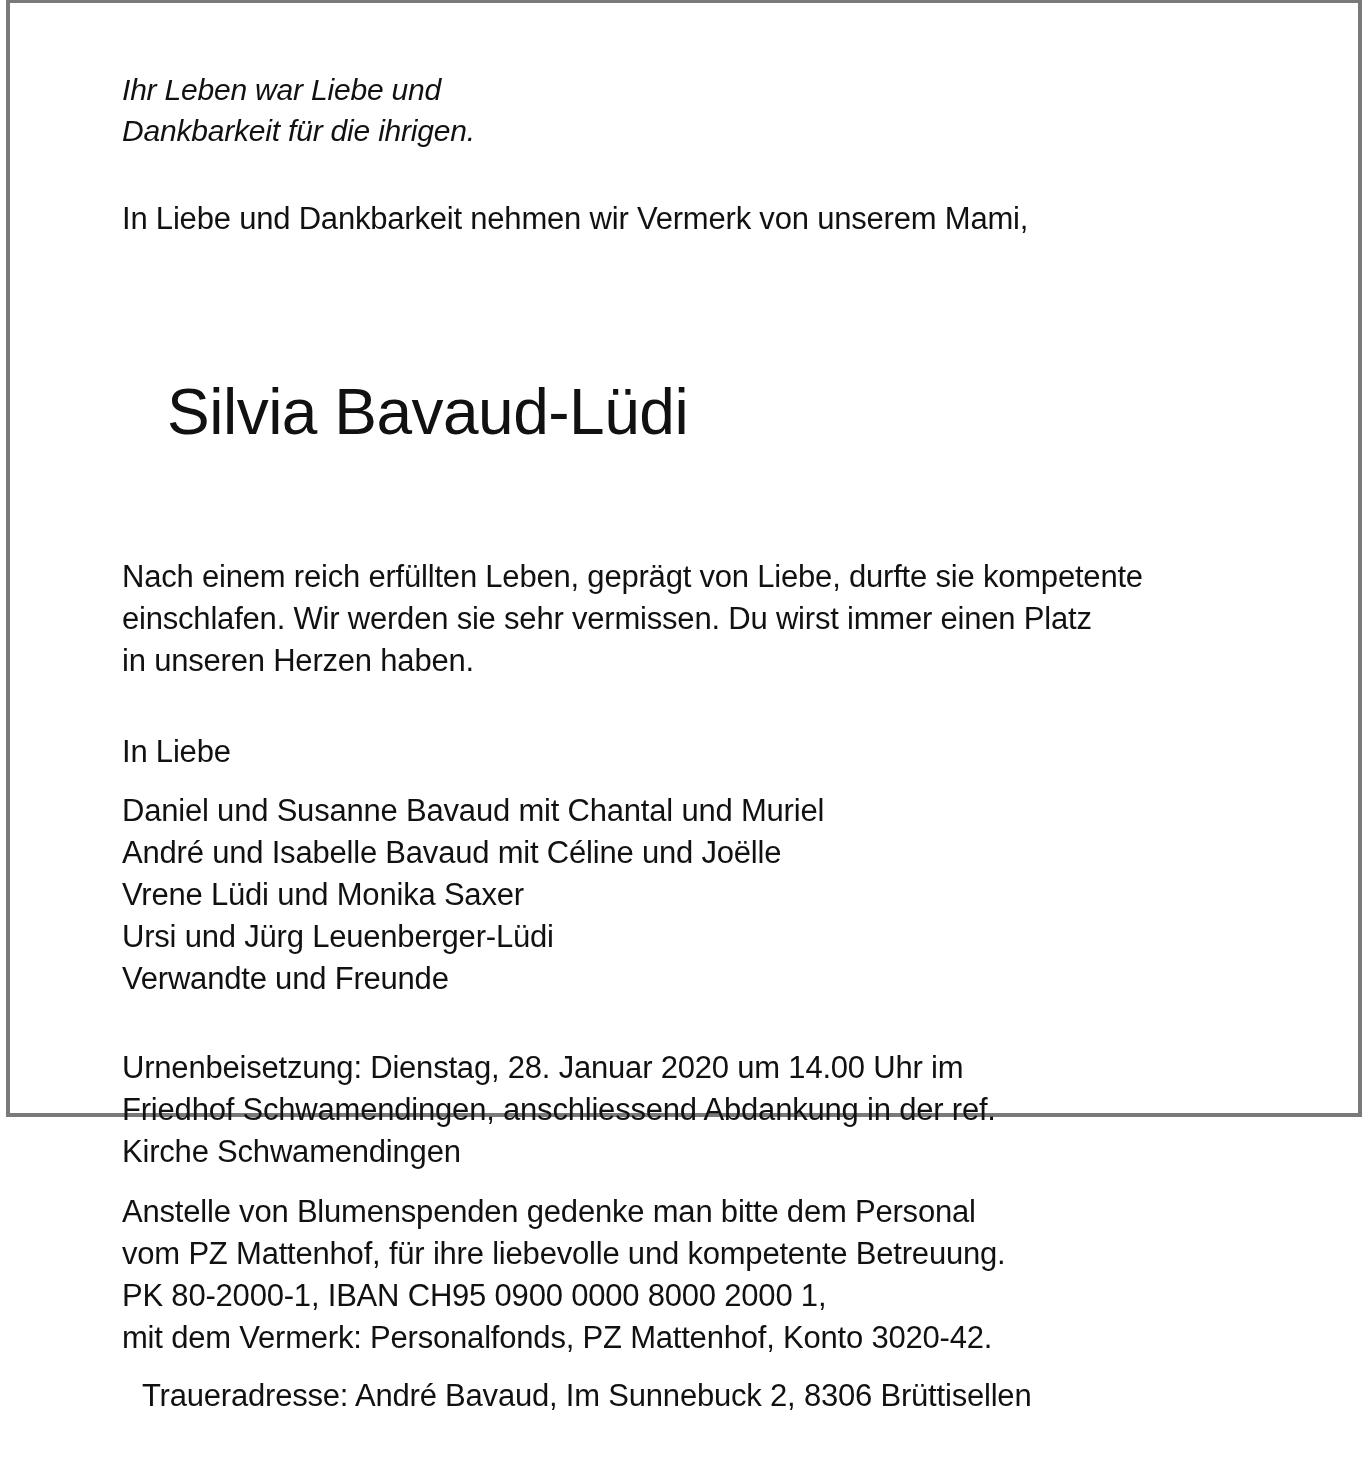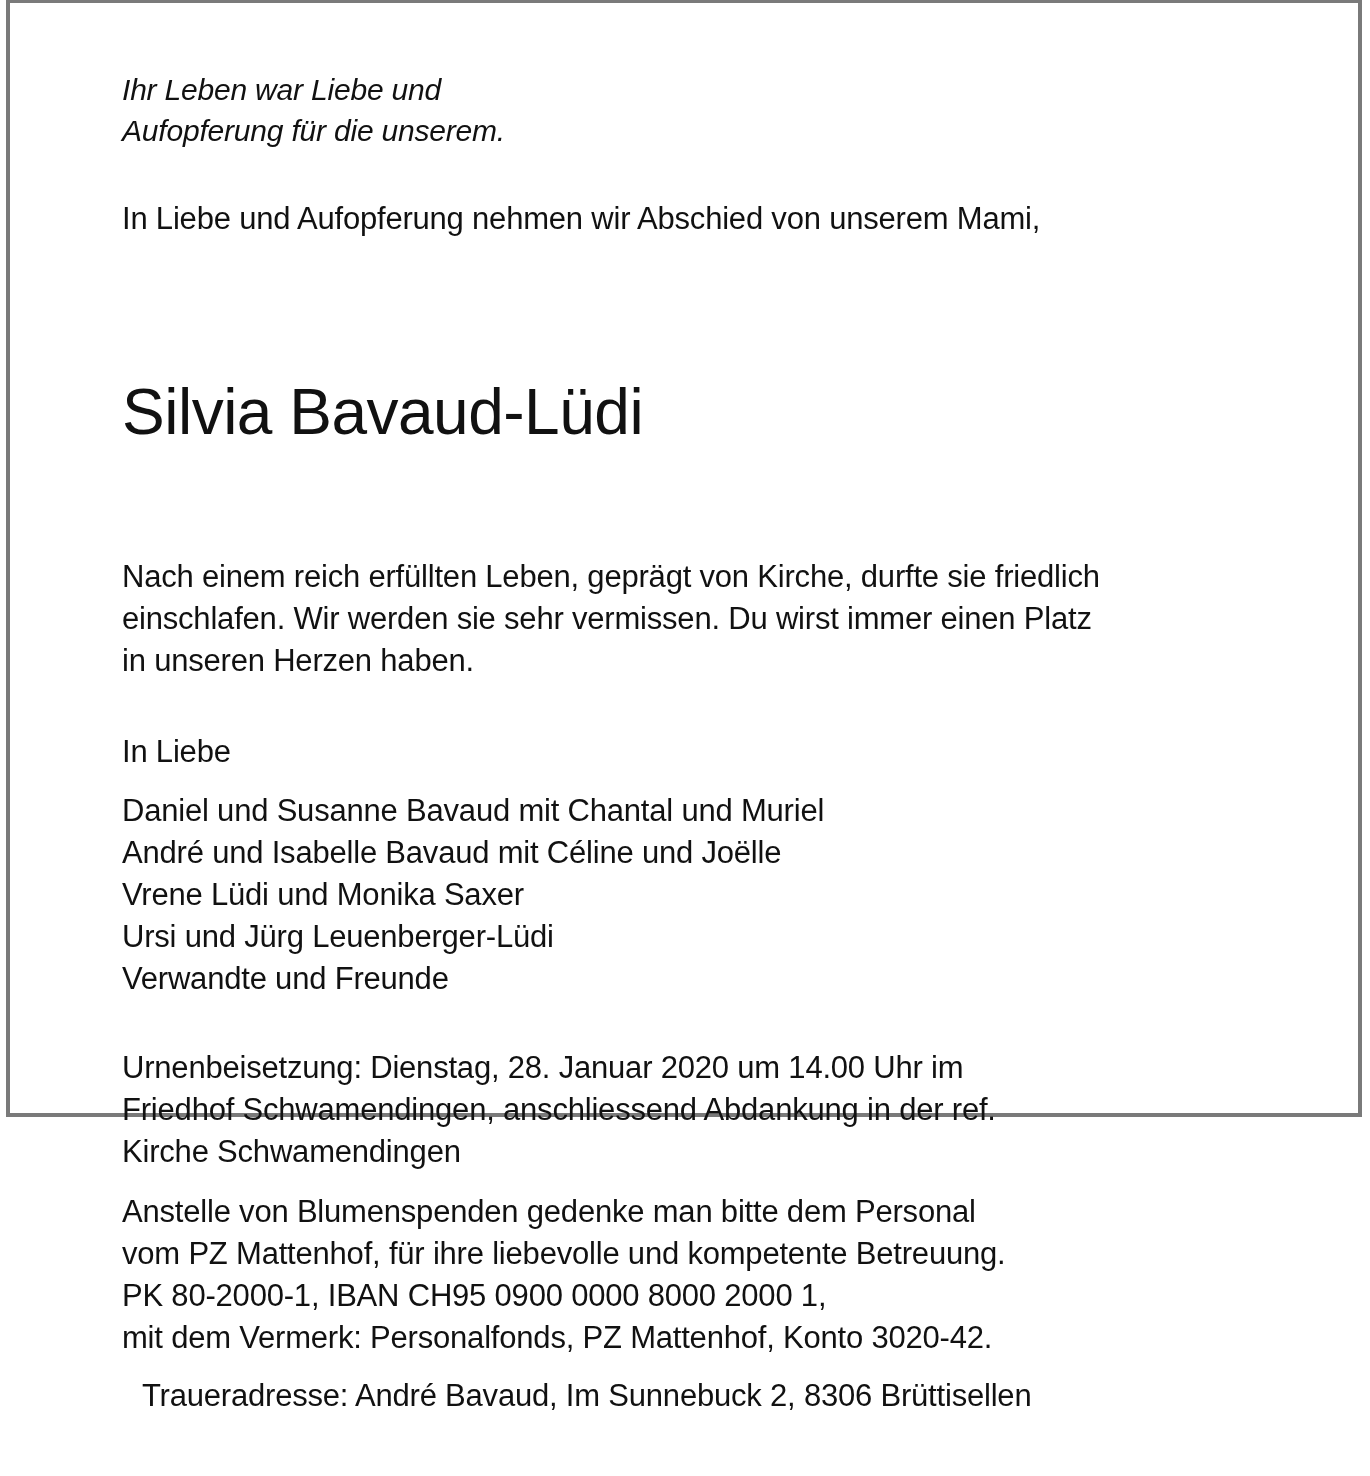--- a/index.html
+++ b/index.html
@@ -55,33 +55,33 @@
     }
   </style>
 </head>
 <body>
 
 <div class="frame" style="border-color: rgb(122, 122, 122);">
   <div class="content">
 
     <div class="block motto" style="top:66px;">
       <span class="line">Ihr Leben war Liebe und</span>
-      <span class="line">Aufopferung für die unserem.</span>
+      <span class="line">Dankbarkeit für die ihrigen.</span>
     </div>
 
     <div class="block intro" style="top:195px;">
-      <span class="line">In Liebe und Aufopferung nehmen wir Abschied von unserem Mami,</span>
+      <span class="line">In Liebe und Dankbarkeit nehmen wir Vermerk von unserem Mami,</span>
     </div>
 
     <div class="block" style="top:373px;">
-      <span class="name" style="display:block;">Silvia Bavaud-Lüdi</span>
+      <span class="name" style="display:block;margin-left:45px;">Silvia Bavaud-Lüdi</span>
     </div>
 
     <div class="block" style="top:553px;">
-      <span class="line">Nach einem reich erfüllten Leben, geprägt von Kirche, durfte sie friedlich</span>
+      <span class="line">Nach einem reich erfüllten Leben, geprägt von Liebe, durfte sie kompetente</span>
       <span class="line">einschlafen. Wir werden sie sehr vermissen. Du wirst immer einen Platz</span>
       <span class="line">in unseren Herzen haben.</span>
     </div>
 
     <div class="block" style="top:728px;">
       <span class="line">In Liebe</span>
     </div>
 
     <div class="block" style="top:787px;">
       <span class="line">Daniel und Susanne Bavaud mit Chantal und Muriel</span>

